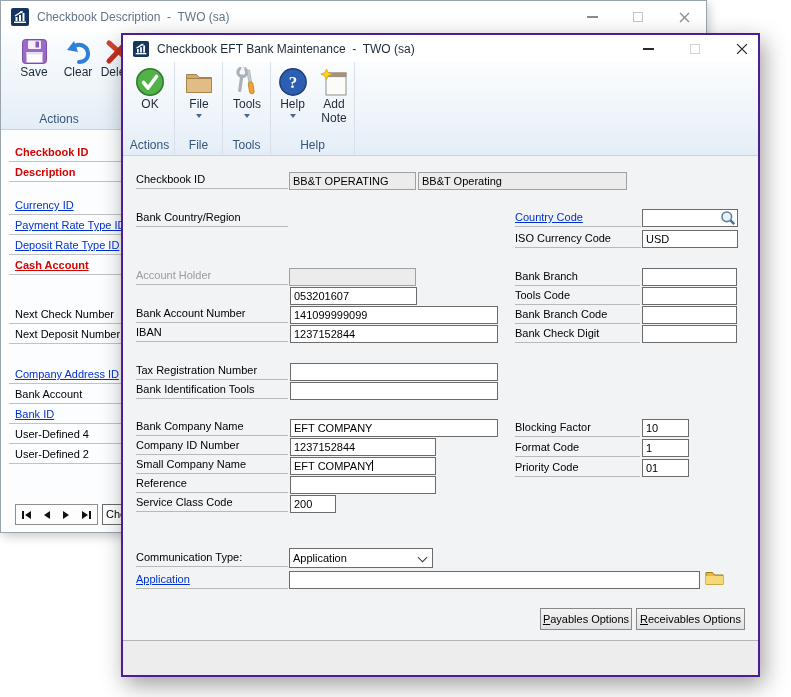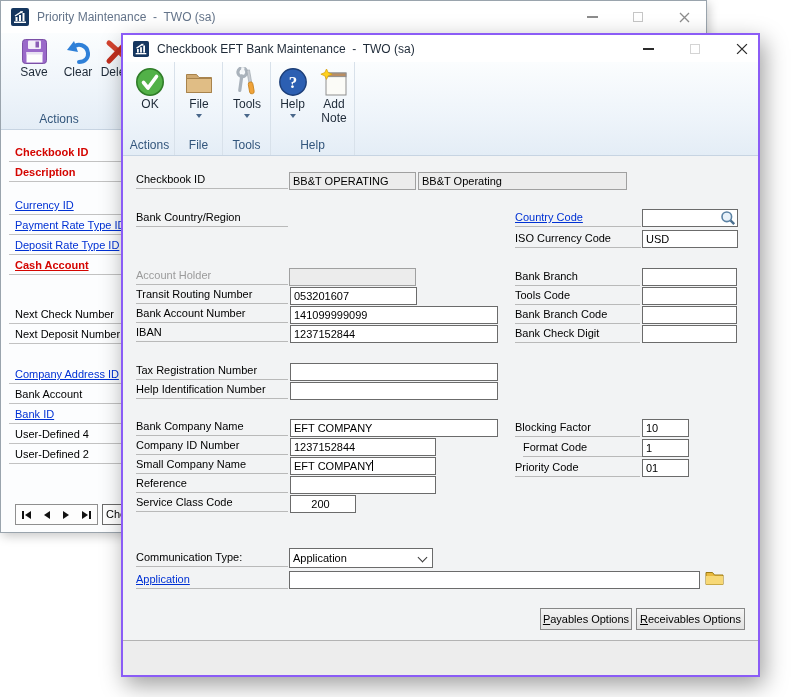--- a/index.html
+++ b/index.html
@@ -2,21 +2,21 @@
 <html><head>
 <meta charset="utf-8">
 <style>
   *{margin:0;padding:0;box-sizing:border-box}
   html,body{background:#fff}
   body{font-family:"Liberation Sans",sans-serif;color:#000}
   .stage{position:relative;width:791px;height:697px;background:#fff;overflow:hidden}
   .abs{position:absolute}
   .win{position:absolute}
   #bgwin{left:0;top:0;width:707px;height:533px;background:#fcfdfe;border:1px solid #9aa4ad;box-shadow:2px 3px 10px rgba(0,0,0,.22)}
-  #fgwin{left:121px;top:33px;width:639px;height:644px;background:#f2f3f4;border:2px solid #8b5cf6;box-shadow:4px 8px 22px rgba(0,0,0,.38)}
+  #fgwin{left:121px;top:33px;width:639px;height:644px;background:#f2f3f4;border:2px solid #4c1d95;box-shadow:4px 8px 22px rgba(0,0,0,.38)}
   .titlebar{position:absolute;left:0;top:0;right:0;background:#fff;display:flex;align-items:center}
   #bgwin .titlebar{height:32px}
   #fgwin .titlebar{height:27px}
   .appicon{display:inline-flex;margin:0 8px 0 10px}
   .title{font-size:12px;white-space:pre;color:#1e2a38}
   #bgwin .title{color:#64748a}
   .winctl{position:absolute;width:30px;height:26px;top:1px;display:flex;align-items:center;justify-content:center;cursor:default}
   .mindash{display:block;width:11px;height:2px}
   .maxbox{display:block;width:10px;height:10px;border:1px solid}
   .ribbon{position:absolute;background:linear-gradient(#fbfdfe,#eef4fa 60%,#e4edf6);border-bottom:1px solid #c7d4e2}
@@ -54,21 +54,21 @@
         <svg width="18" height="18" viewBox="0 0 18 18">
             <rect width="18" height="18" rx="2" fill="#15365f"></rect>
             <path d="M3 13.5h12v1.5H3z" fill="#fff"></path>
             <rect x="4.5" y="9" width="2" height="4" fill="#fff"></rect>
             <rect x="8" y="7" width="2" height="6" fill="#fff"></rect>
             <rect x="11.5" y="5" width="2" height="8" fill="#fff"></rect>
             <path d="M4 8 L10.5 3.8" stroke="#fff" stroke-width="1.4"></path>
             <path d="M12 3 l-3.2 .4 2.4 2.1 z" fill="#fff"></path>
           </svg>
       </span>
-      <span class="title">Priority Maintenance  -  TWO (sa)</span>
+      <span class="title">Checkbook Description  -  TWO (sa)</span>
     </div>
     <div class="winctl" style="left:576px;top:3px">
         <span class="mindash" style="background:#8c8c8c"></span>
       </div>
     <div class="winctl" style="left:622px;top:3px">
         <span class="maxbox" style="border-color:#c6c6c6"></span>
       </div>
     <div class="winctl" style="left:668px;top:3px">
       <svg width="11" height="11" viewBox="0 0 11 11">
           <path d="M1 1 L10 10 M10 1 L1 10" stroke="#8c8c8c" stroke-width="1.3"></path>
@@ -237,55 +237,54 @@
       <svg width="16" height="16" viewBox="0 0 16 16">
           <line x1="10.2" y1="10.2" x2="14.2" y2="14.2" stroke="#4a6f8e" stroke-width="2.4"></line>
           <circle cx="6.8" cy="6.8" r="4.8" fill="#e9f2f9" stroke="#5b82a4" stroke-width="1.6"></circle>
         </svg>
     </span>
     <div class="flabel" style="left:392px;top:196px;width:126px">ISO Currency Code</div>
     <div class="field" style="left:519px;top:195px;width:96px">USD</div>
 
     <div class="flabel dim" style="left:13px;top:233px;width:152px">Account Holder</div>
     <div class="field dis" style="left:166px;top:233px;width:127px"></div>
-    <div class="flabel" style="left:13px;top:252px;width:152px">Transit Routing Number</div>
     <div class="field" style="left:167px;top:252px;width:127px">053201607</div>
     <div class="flabel" style="left:13px;top:271px;width:152px">Bank Account Number</div>
     <div class="field" style="left:167px;top:271px;width:208px">141099999099</div>
     <div class="flabel" style="left:13px;top:290px;width:152px">IBAN</div>
     <div class="field" style="left:167px;top:290px;width:208px">1237152844</div>
 
     <div class="flabel" style="left:392px;top:234px;width:125px">Bank Branch</div>
     <div class="field" style="left:519px;top:233px;width:95px"></div>
     <div class="flabel" style="left:392px;top:253px;width:125px">Tools Code</div>
     <div class="field" style="left:519px;top:252px;width:95px"></div>
     <div class="flabel" style="left:392px;top:272px;width:125px">Bank Branch Code</div>
     <div class="field" style="left:519px;top:271px;width:95px"></div>
     <div class="flabel" style="left:392px;top:291px;width:125px">Bank Check Digit</div>
     <div class="field" style="left:519px;top:290px;width:95px"></div>
 
     <div class="flabel" style="left:13px;top:328px;width:152px">Tax Registration Number</div>
     <div class="field" style="left:167px;top:328px;width:208px"></div>
-    <div class="flabel" style="left:13px;top:347px;width:152px">Help Identification Number</div>
+    <div class="flabel" style="left:13px;top:347px;width:152px">Bank Identification Tools</div>
     <div class="field" style="left:167px;top:347px;width:208px"></div>
 
     <div class="flabel" style="left:13px;top:384px;width:152px">Bank Company Name</div>
     <div class="field" style="left:167px;top:384px;width:208px">EFT COMPANY</div>
     <div class="flabel" style="left:13px;top:403px;width:152px">Company ID Number</div>
     <div class="field" style="left:167px;top:403px;width:146px">1237152844</div>
     <div class="flabel" style="left:13px;top:422px;width:152px">Small Company Name</div>
     <div class="field" style="left:167px;top:422px;width:146px"><span>EFT COMPANY</span><span class="caret"></span></div>
     <div class="flabel" style="left:13px;top:441px;width:152px">Reference</div>
     <div class="field" style="left:167px;top:441px;width:146px"></div>
     <div class="flabel" style="left:13px;top:460px;width:152px">Service Class Code</div>
-    <div class="field" style="left:167px;top:460px;width:66px;text-align:center;padding-right:8px">200</div>
+    <div class="field" style="left:167px;top:460px;width:46px;text-align:left;padding-right:8px">200</div>
 
     <div class="flabel" style="left:392px;top:385px;width:125px">Blocking Factor</div>
     <div class="field" style="left:519px;top:384px;width:47px">10</div>
-    <div class="flabel" style="left:400px;top:405px;width:125px">Format Code</div>
+    <div class="flabel" style="left:392px;top:405px;width:125px">Format Code</div>
     <div class="field" style="left:519px;top:404px;width:47px">1</div>
     <div class="flabel" style="left:392px;top:425px;width:125px">Priority Code</div>
     <div class="field" style="left:519px;top:424px;width:47px">01</div>
 
     <div class="flabel" style="left:13px;top:515px;width:152px">Communication Type:</div>
     <div class="dd" style="left:166px;top:513px;width:144px"><span>Application</span><i class="chev"></i></div>
 
     <div class="flabel" style="left:13px;top:537px;width:152px"><span class="link">Application</span></div>
     <div class="field" style="left:166px;top:536px;width:411px"></div>
     <span class="abs" style="left:582px;top:535px">

